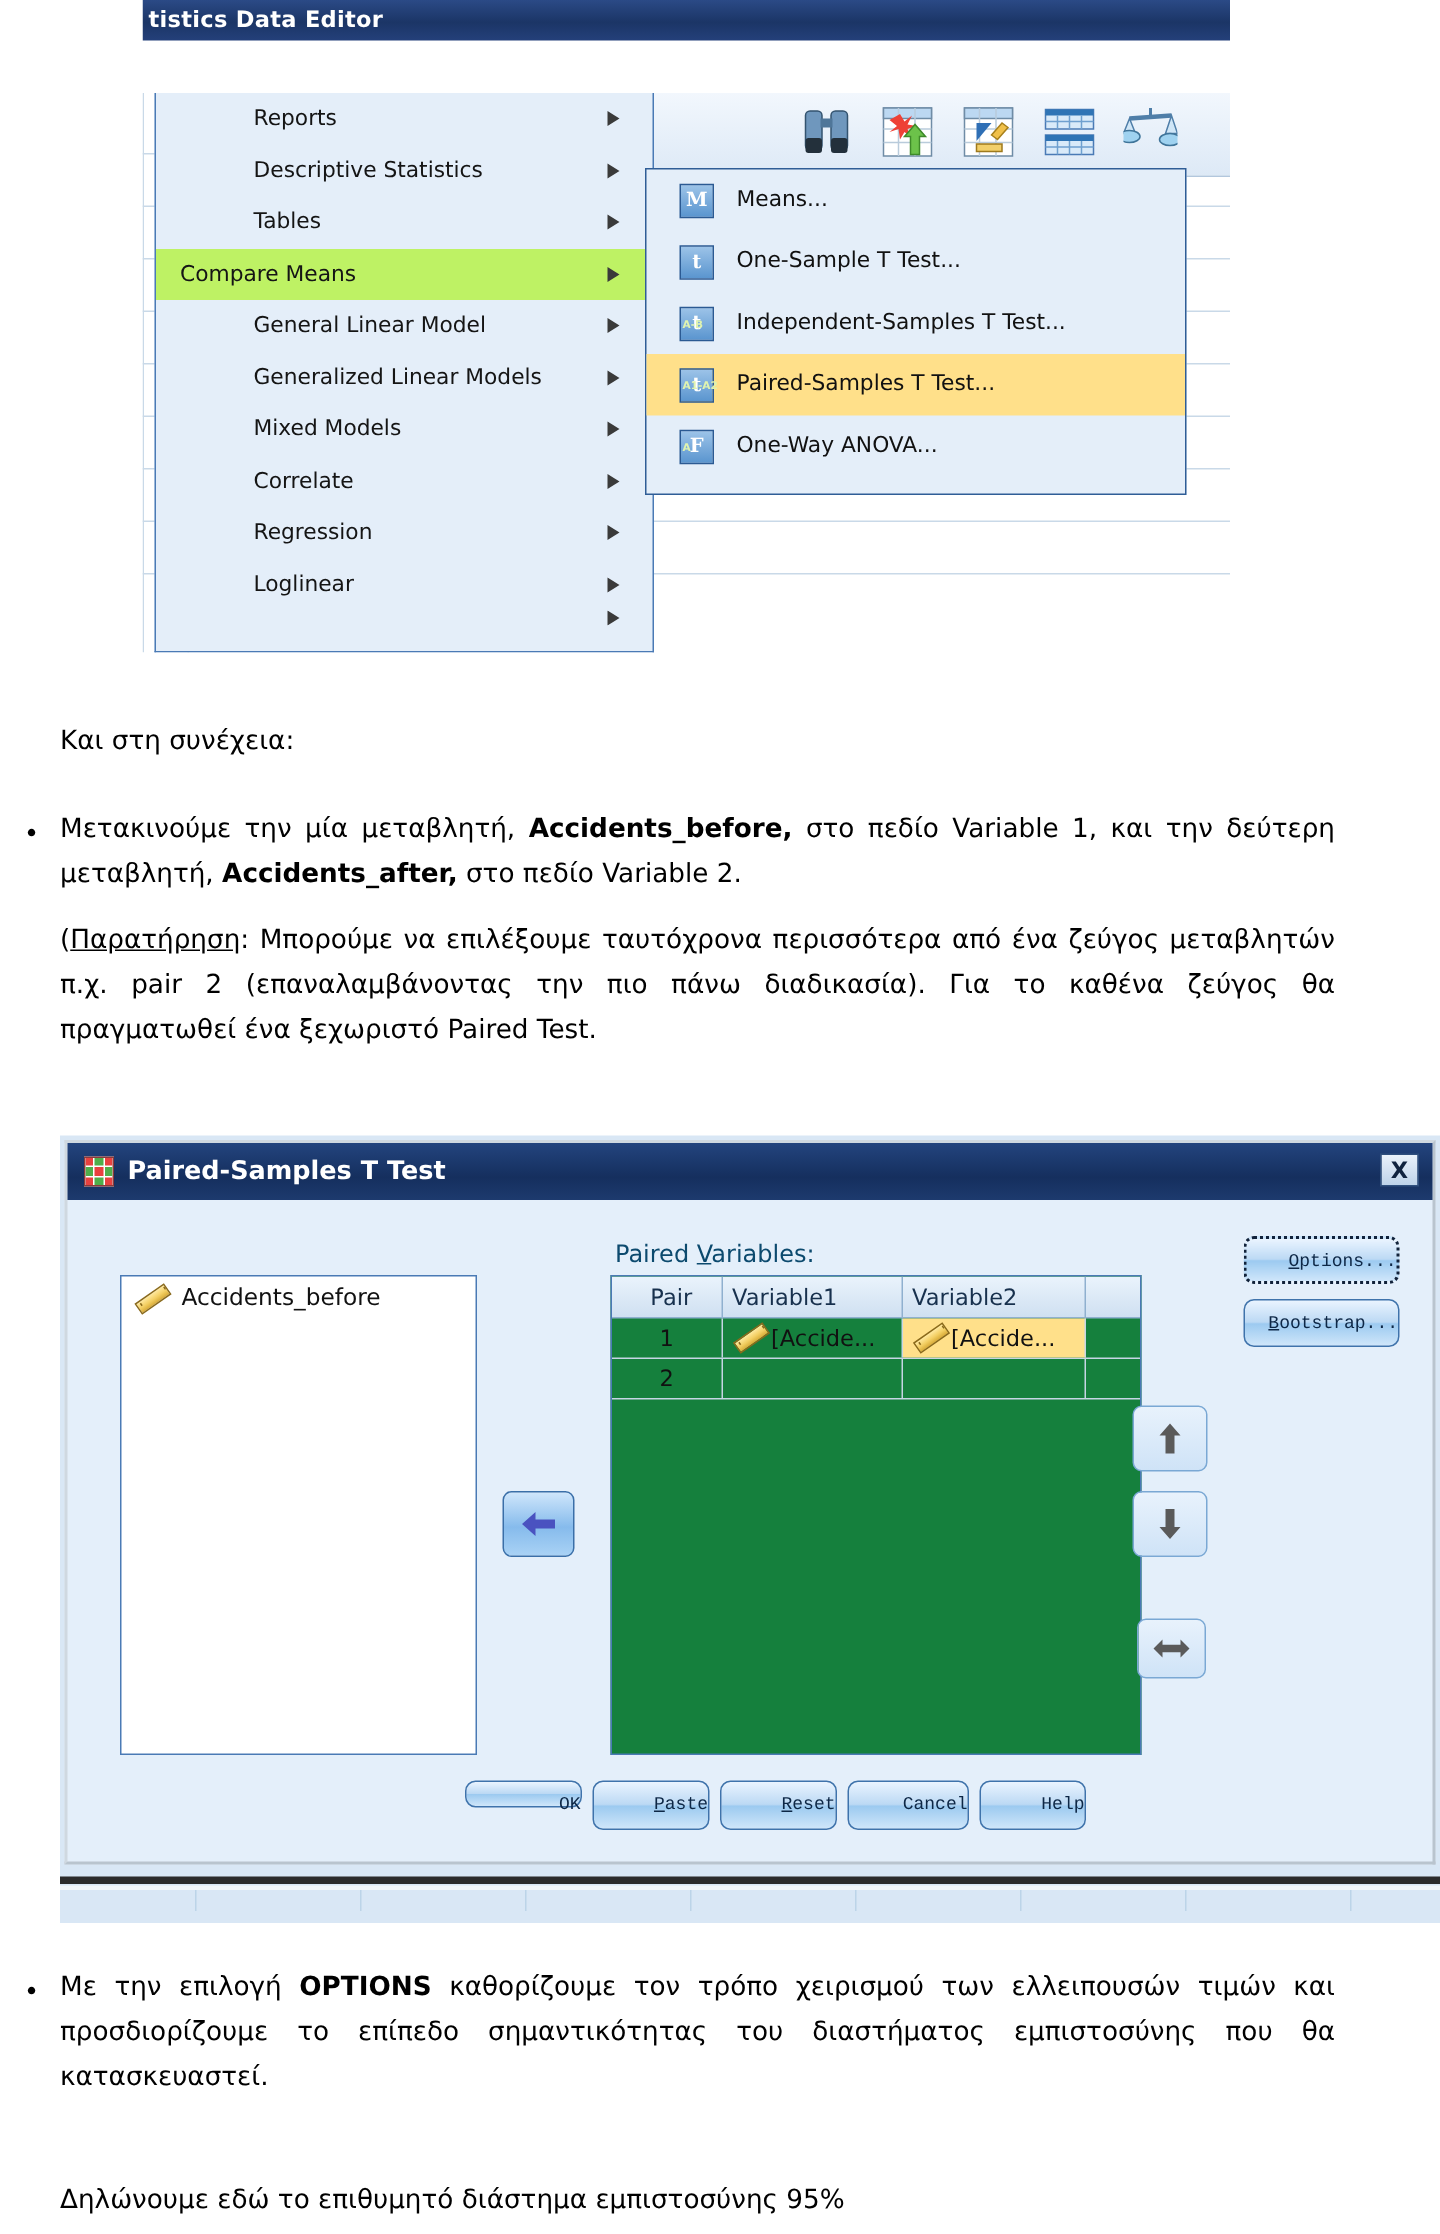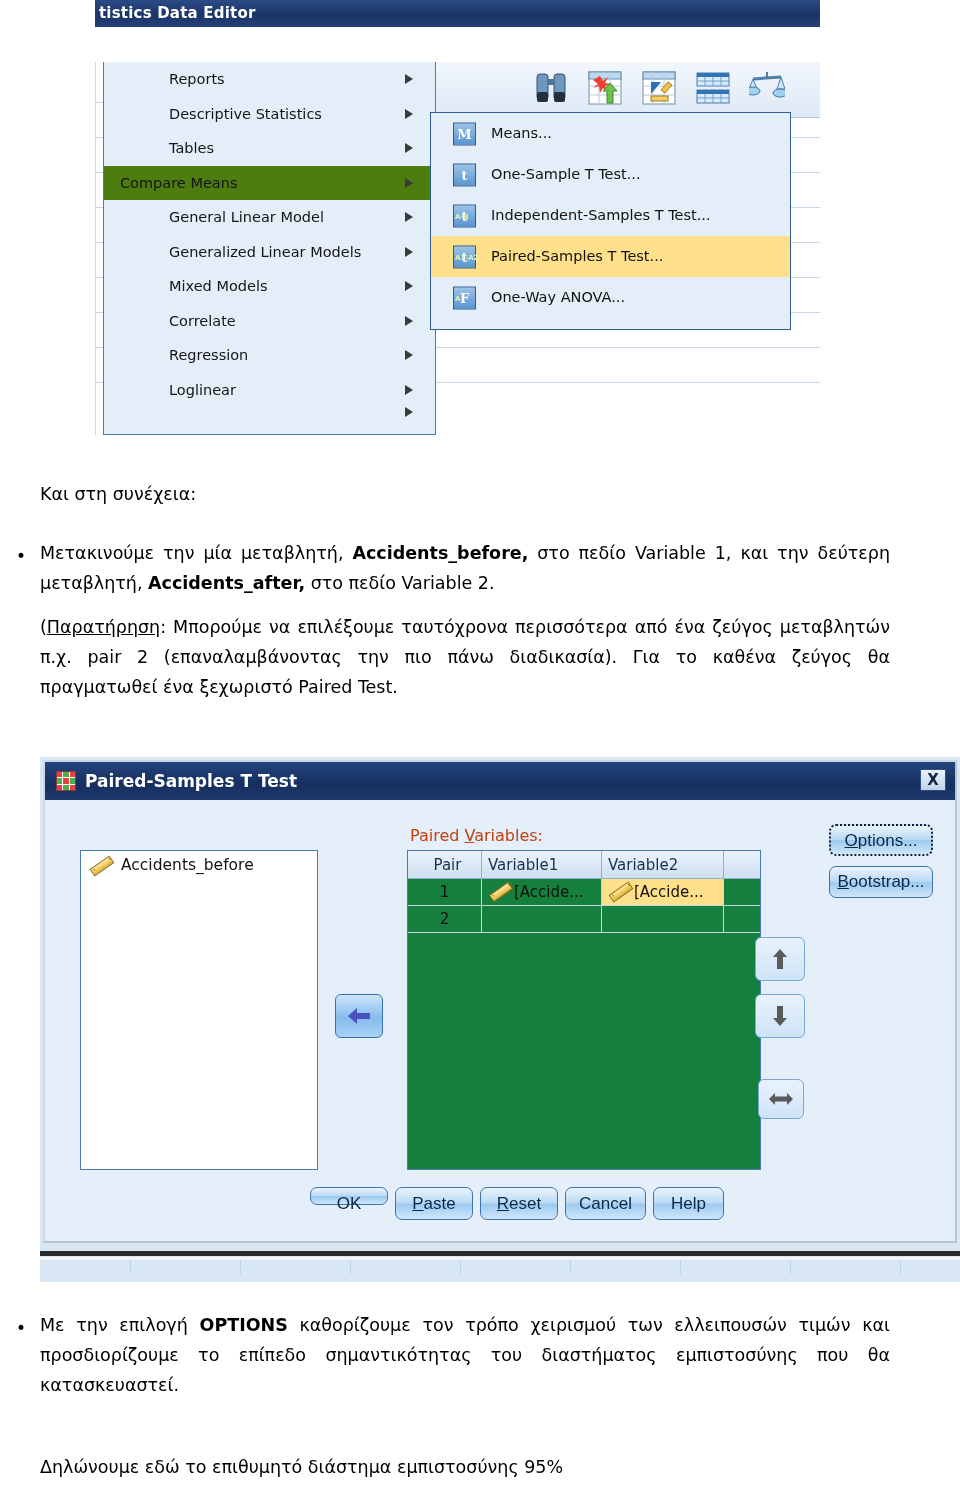--- a/index.html
+++ b/index.html
@@ -43,21 +43,21 @@
 
   
   .dropdown {
     position:absolute; left:8px; top:62px; width:333px; height:373px;
     background:#e4eef9; border:1px solid #4a7ab5; border-top:none;
   }
   .ditem {
     position:relative; height:34.5px; line-height:34.5px;
     font-size:14.5px; color:#151515; padding-left:65px; white-space:nowrap;
   }
-  .ditem.sel { background:#4d7c0f;padding-left:16px; }
+  .ditem.sel { background:#bef264;padding-left:16px; }
   .ditem .arrow {
     position:absolute; right:22px; top:50%; transform:translateY(-50%);
     width:0;height:0;border-left:8px solid #3a3a3a;
     border-top:5.5px solid transparent;border-bottom:5.5px solid transparent;
   }
 
   
   .submenu {
     position:absolute; left:335px; top:112px; width:361px; height:218px;
     background:#e4eef9; border:1px solid #2f5d96;
@@ -137,40 +137,40 @@
     position:absolute; left:9px; top:50%; transform:translateY(-50%) rotate(-35deg);
     width:24px; height:9px;
     background:linear-gradient(180deg,#ffe9a0 0%,#f3cf63 55%,#d8ab38 100%);
     border:1px solid #8a6a1c;
   }
   .ruler::after{
     content:""; position:absolute; left:2px; top:1px; width:18px; height:2px;
     border-left:1px solid #8a6a1c; border-right:1px solid #8a6a1c;
   }
 
-  .pv-label { position:absolute; left:365px; top:64px; font-size:16px; color:#c2410c; }
+  .pv-label { position:absolute; left:365px; top:64px; font-size:16px; color:#0c4a6e; }
   .pv-label u { text-decoration:underline; }
   .pvtable {
     position:absolute; left:362px; top:88px; width:354px; height:320px;
     background:#15803d; border:1px solid #4a7ab5; overflow:hidden;
   }
   .pvh { display:flex; height:28px; background:linear-gradient(180deg,#eaf3fc,#cfe0f1); border-bottom:1px solid #8fb0cf; }
   .pvh div { font-size:15px; color:#17304d; line-height:28px; padding-left:6px; border-right:1px solid #8fb0cf; }
   .pvr { display:flex; height:27px; border-bottom:1px solid #c6d5e4; }
   .pvr div { font-size:15px; color:#111; line-height:27px; border-right:1px solid #c6d5e4; position:relative; }
   .c1 { width:74px; text-align:center; }
   .c2 { width:120px; padding-left:32px; }
   .c3 { width:122px; padding-left:32px; }
   .pvr .ruler { left:7px; }
   .hl { background:#ffe08a; }
 
   .btn3d {
     position:absolute; border:1px solid #3f73ab; border-radius:7px;
     background:linear-gradient(180deg,#eaf4ff 0%,#bcd9f4 48%,#9ccaf0 52%,#cfe6fa 100%);
-    font-size:17px; color:#0d2746; text-align:center; font-family:Liberation Sans, sans-serif;
+    font-size:12px; color:#0d2746; text-align:right; font-family:Liberation Mono, monospace;
   }
   .btn3d u { text-decoration:underline; }
 
   .arrowbtn {
     position:absolute; border:1px solid #7aa8d4; border-radius:6px;
     background:linear-gradient(180deg,#e8f2fc 0%,#cfe3f7 100%);
     display:flex; align-items:center; justify-content:center;
   }
   .arrowbtn.strong {
     border:1px solid #3a6fa8;

